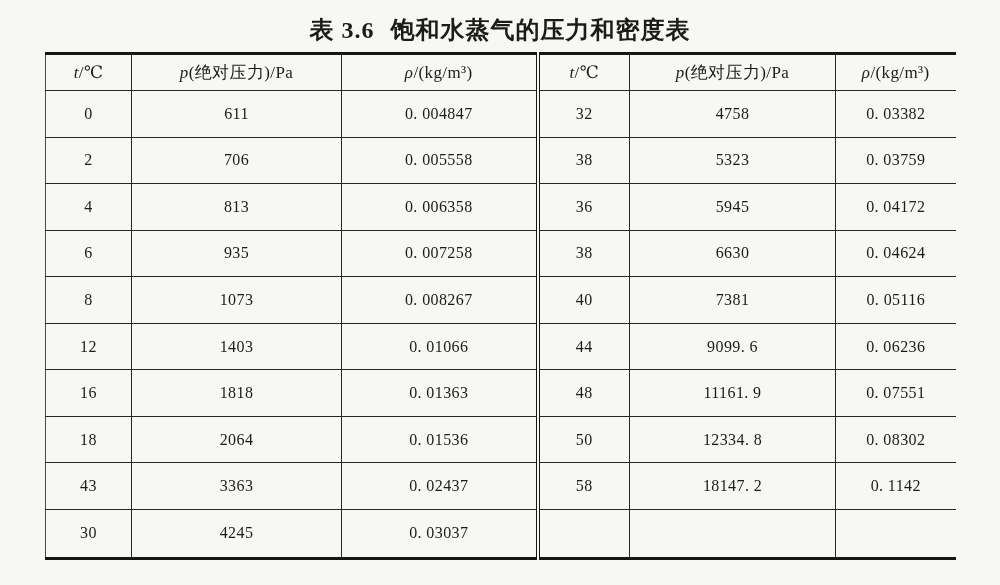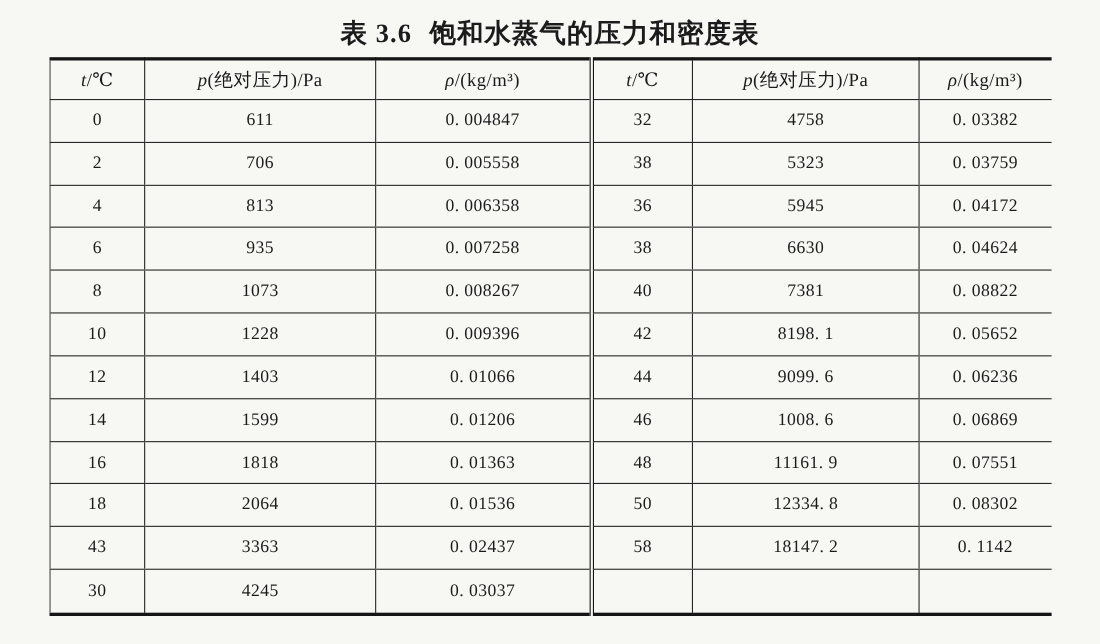--- a/index.html
+++ b/index.html
@@ -109,45 +109,29 @@
           <td class="mid">38</td>
           <td>6630</td>
           <td class="last">0. 04624</td>
         </tr>
         <tr>
           <td class="first">8</td>
           <td>1073</td>
           <td>0. 008267</td>
           <td class="mid">40</td>
           <td>7381</td>
-          <td class="last">0. 08822</td>
-        </tr>
-        <tr>
-          <td class="first">10</td>
-          <td>1228</td>
-          <td>0. 009396</td>
-          <td class="mid">42</td>
-          <td>8198. 1</td>
-          <td class="last">0. 05652</td>
+          <td class="last">0. 05116</td>
         </tr>
         <tr>
           <td class="first">12</td>
           <td>1403</td>
           <td>0. 01066</td>
           <td class="mid">44</td>
           <td>9099. 6</td>
           <td class="last">0. 06236</td>
-        </tr>
-        <tr>
-          <td class="first">14</td>
-          <td>1599</td>
-          <td>0. 01206</td>
-          <td class="mid">46</td>
-          <td>1008. 6</td>
-          <td class="last">0. 06869</td>
         </tr>
         <tr>
           <td class="first">16</td>
           <td>1818</td>
           <td>0. 01363</td>
           <td class="mid">48</td>
           <td>11161. 9</td>
           <td class="last">0. 07551</td>
         </tr>
         <tr>

